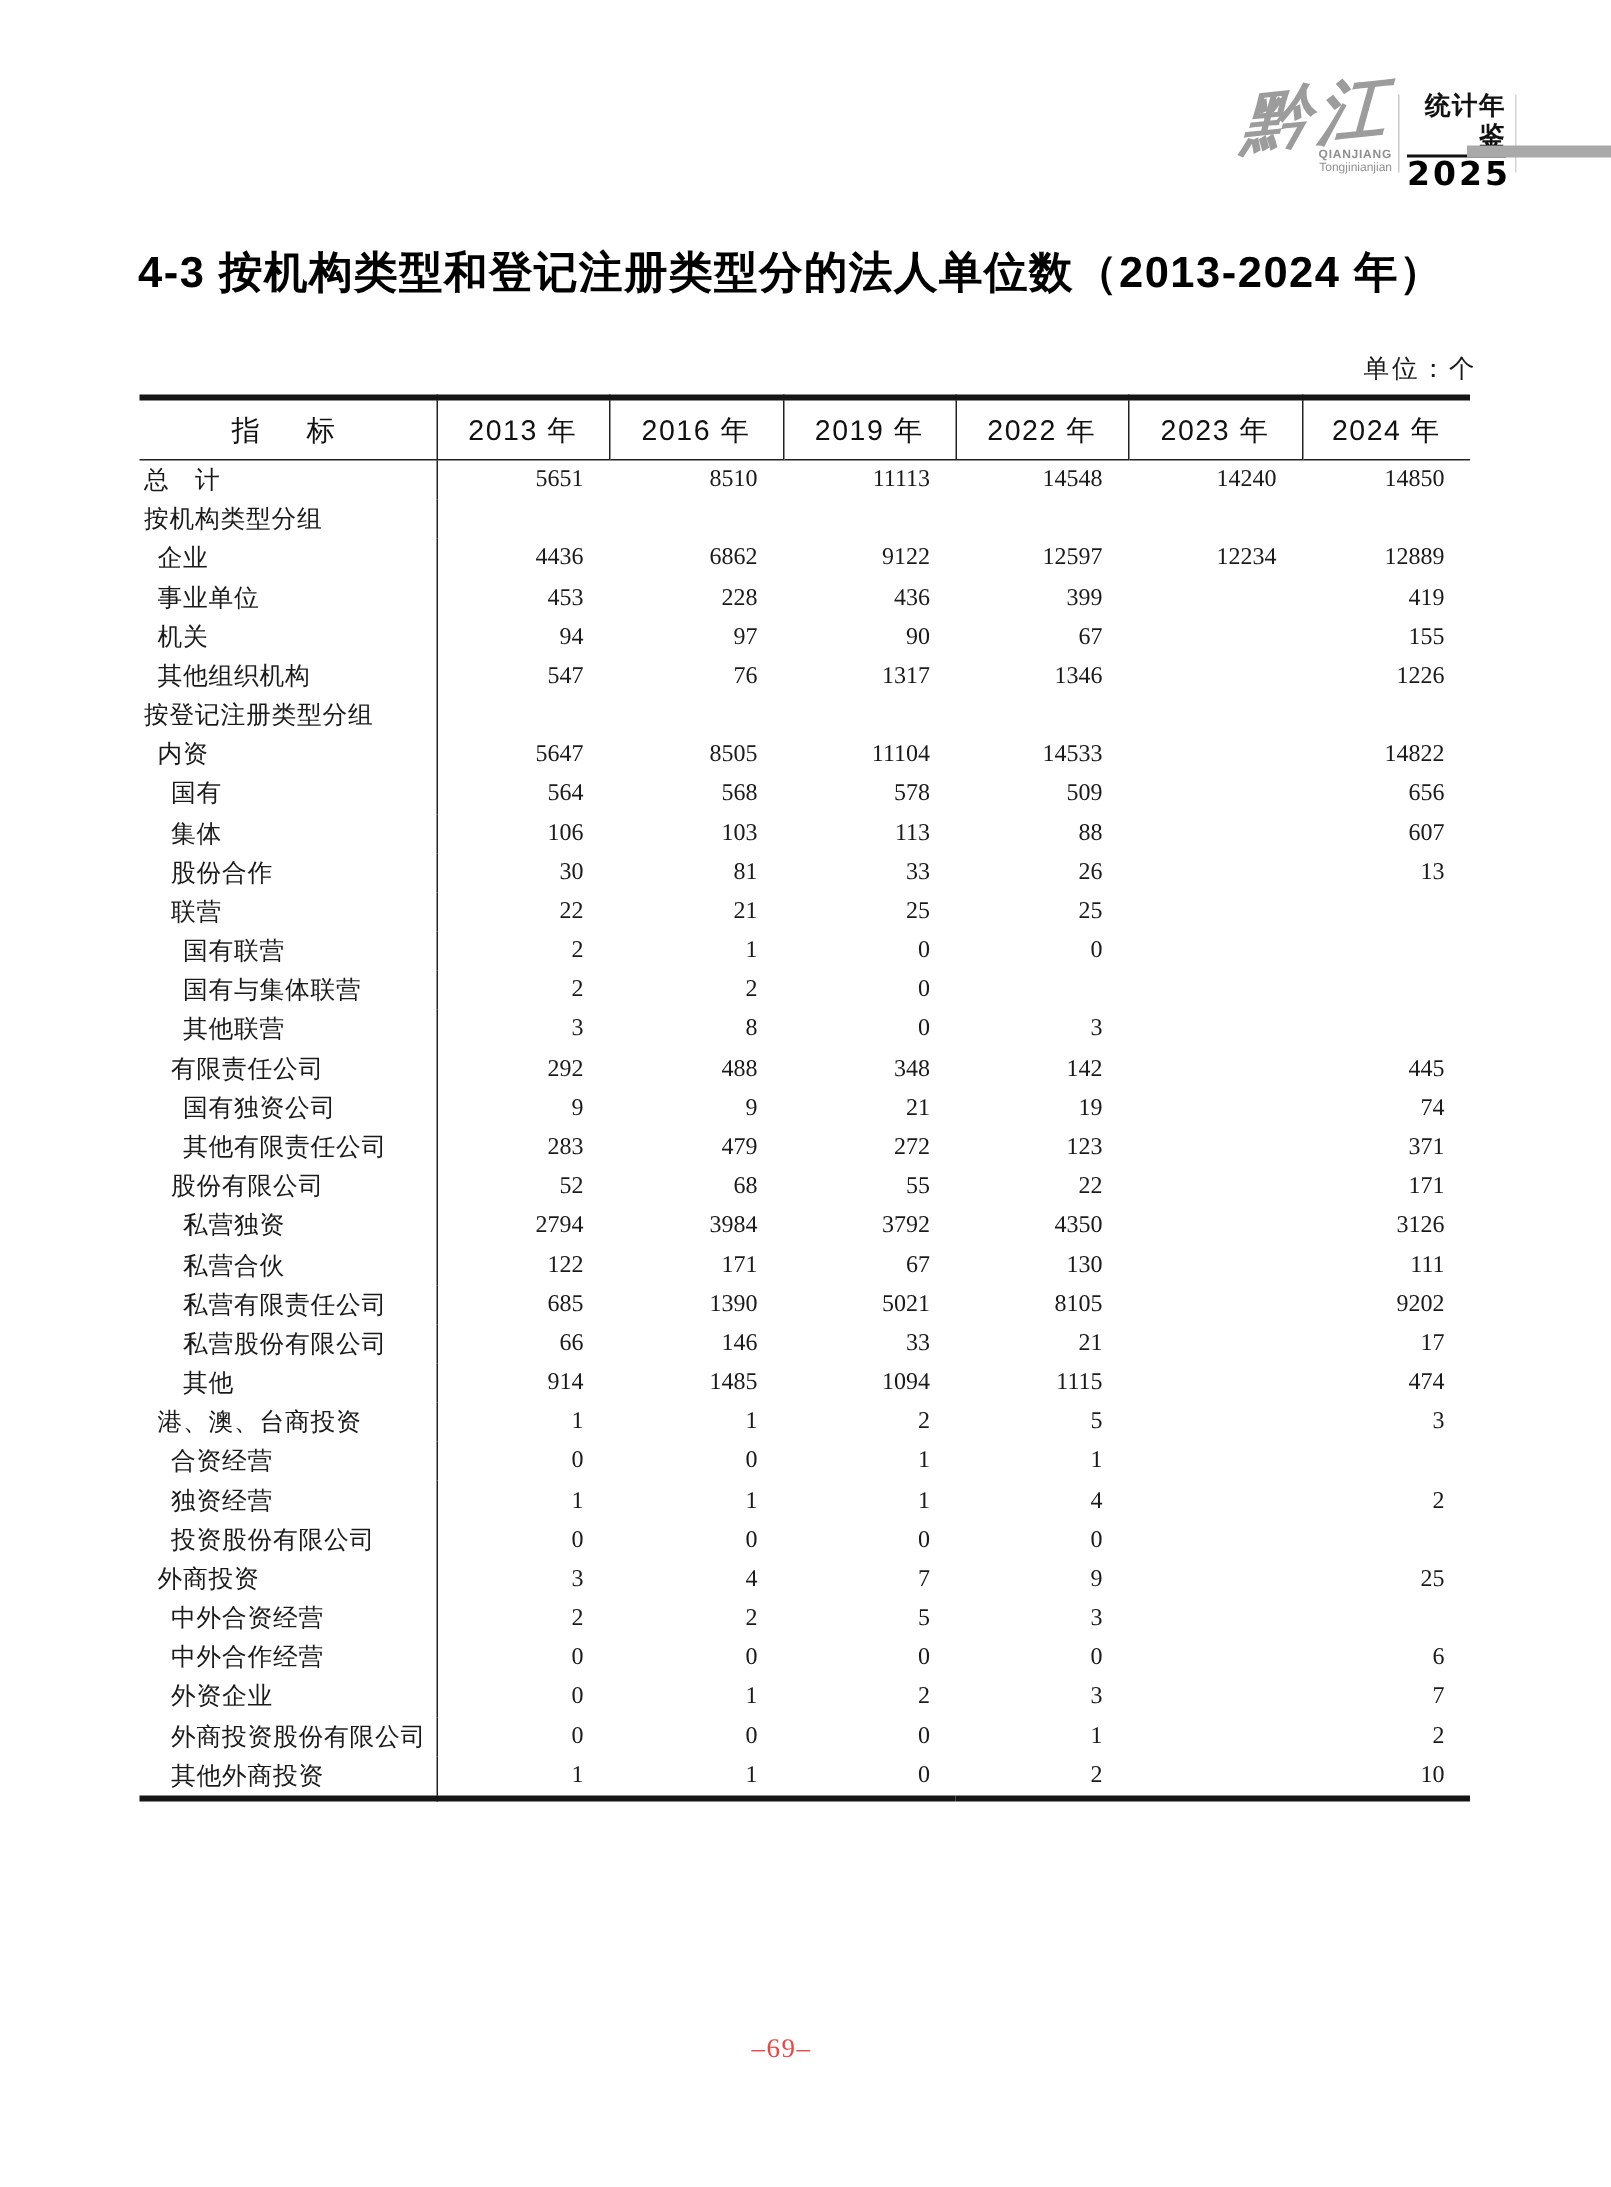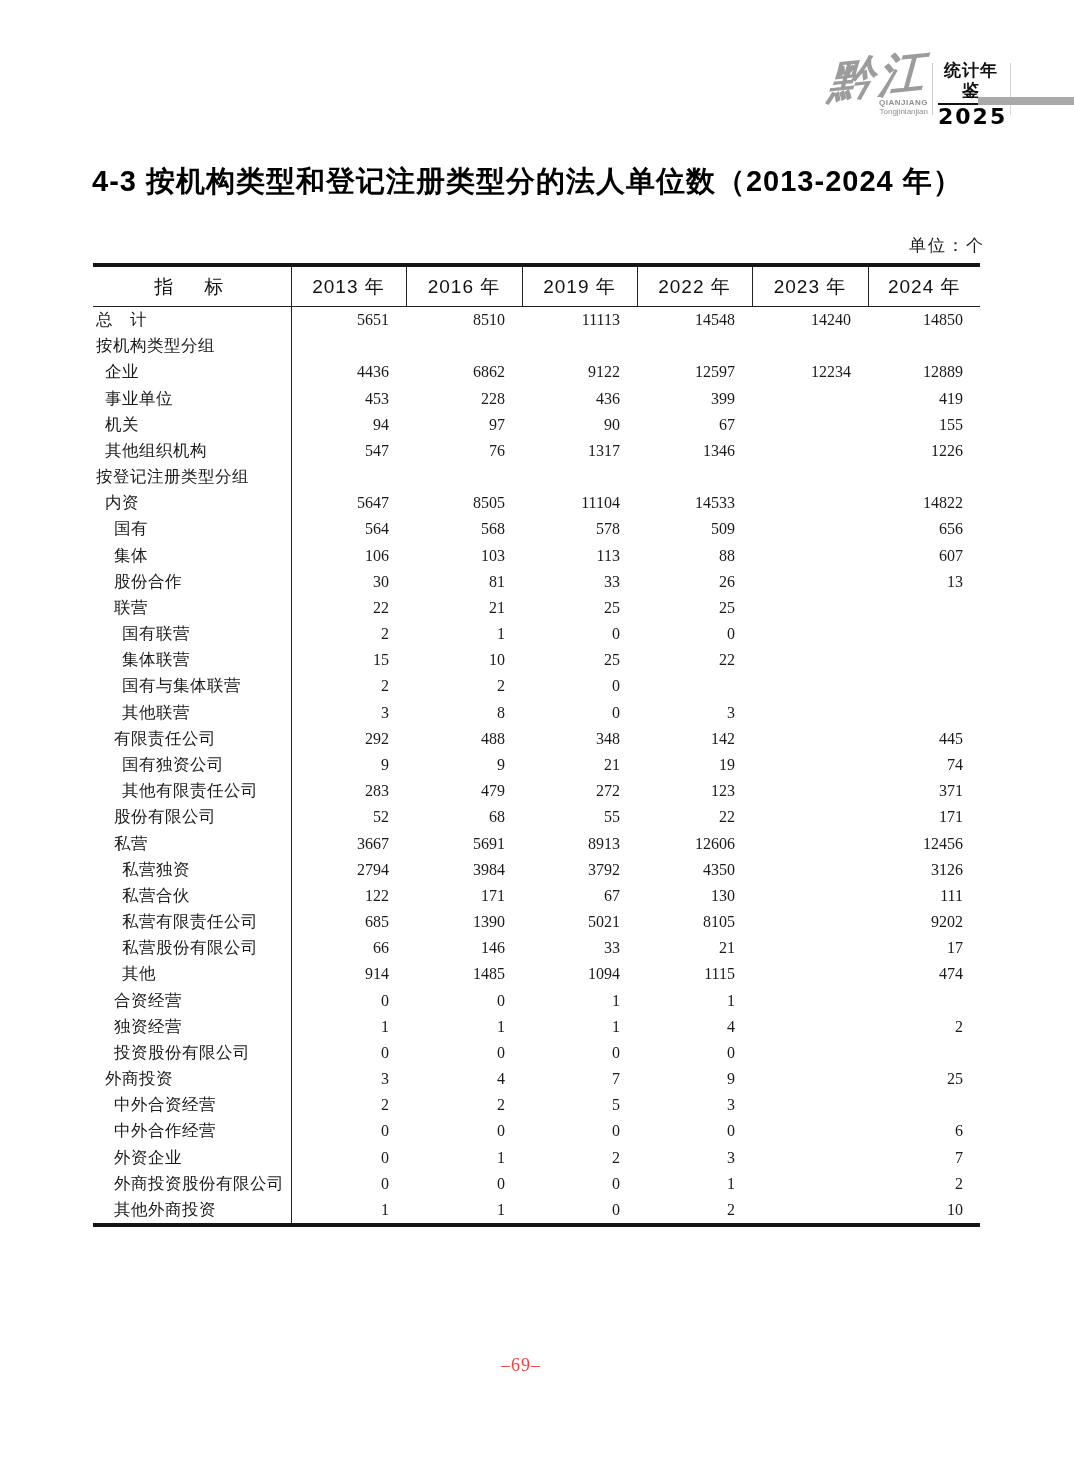--- a/index.html
+++ b/index.html
@@ -21,21 +21,21 @@
     font-family:"DejaVu Serif",serif;
   }
   .brand-en{
     position:absolute;left:38px;top:44px;width:70px;
     text-align:right;color:#8f8f8f;line-height:1.1;
     font-family:"Liberation Sans",sans-serif;
   }
   .brand-en .l1{font-size:8px;font-weight:bold;letter-spacing:.5px;}
   .brand-en .l2{font-size:8px;}
   .logo-divider{position:absolute;left:112px;top:8px;width:1px;height:52px;background:#c9c9c9;}
-  .yearbook{position:absolute;left:118px;top:6px;width:66px;text-align:center;}
+  .yearbook{position:absolute;left:118px;top:6px;width:66px;text-align:right;}
   .yearbook .yb-label{
     font-size:17px;font-weight:bold;color:#111;letter-spacing:1px;
     font-family:"Liberation Sans",sans-serif;line-height:1.2;
     border-bottom:2px solid #111;padding-bottom:1px;
   }
   .yearbook .yb-year{
     font-size:22px;font-weight:900;color:#000000;letter-spacing:2px;
     font-family:"DejaVu Sans",sans-serif;line-height:1.05;
   }
   .logo-divider2{position:absolute;left:190px;top:8px;width:1px;height:52px;background:#d5d5d5;}
@@ -245,29 +245,20 @@
         <tr>
           <td class="lbl ind3">国有联营</td>
           <td class="num">2</td>
           <td class="num">1</td>
           <td class="num">0</td>
           <td class="num">0</td>
           <td class="num"></td>
           <td class="num"></td>
         </tr>
         <tr>
-          <td class="lbl ind3">集体联营</td>
-          <td class="num">15</td>
-          <td class="num">10</td>
-          <td class="num">25</td>
-          <td class="num">22</td>
-          <td class="num"></td>
-          <td class="num"></td>
-        </tr>
-        <tr>
           <td class="lbl ind3">国有与集体联营</td>
           <td class="num">2</td>
           <td class="num">2</td>
           <td class="num">0</td>
           <td class="num"></td>
           <td class="num"></td>
           <td class="num"></td>
         </tr>
         <tr>
           <td class="lbl ind3">其他联营</td>
@@ -308,29 +299,20 @@
         <tr>
           <td class="lbl ind2">股份有限公司</td>
           <td class="num">52</td>
           <td class="num">68</td>
           <td class="num">55</td>
           <td class="num">22</td>
           <td class="num"></td>
           <td class="num">171</td>
         </tr>
         <tr>
-          <td class="lbl ind2">私营</td>
-          <td class="num">3667</td>
-          <td class="num">5691</td>
-          <td class="num">8913</td>
-          <td class="num">12606</td>
-          <td class="num"></td>
-          <td class="num">12456</td>
-        </tr>
-        <tr>
           <td class="lbl ind3">私营独资</td>
           <td class="num">2794</td>
           <td class="num">3984</td>
           <td class="num">3792</td>
           <td class="num">4350</td>
           <td class="num"></td>
           <td class="num">3126</td>
         </tr>
         <tr>
           <td class="lbl ind3">私营合伙</td>
@@ -362,20 +344,29 @@
         <tr>
           <td class="lbl ind3">其他</td>
           <td class="num">914</td>
           <td class="num">1485</td>
           <td class="num">1094</td>
           <td class="num">1115</td>
           <td class="num"></td>
           <td class="num">474</td>
         </tr>
         <tr>
+          <td class="lbl ind1">港、澳、台商投资</td>
+          <td class="num">1</td>
+          <td class="num">1</td>
+          <td class="num">2</td>
+          <td class="num">5</td>
+          <td class="num"></td>
+          <td class="num">3</td>
+        </tr>
+        <tr>
           <td class="lbl ind2">合资经营</td>
           <td class="num">0</td>
           <td class="num">0</td>
           <td class="num">1</td>
           <td class="num">1</td>
           <td class="num"></td>
           <td class="num"></td>
         </tr>
         <tr>
           <td class="lbl ind2">独资经营</td>

